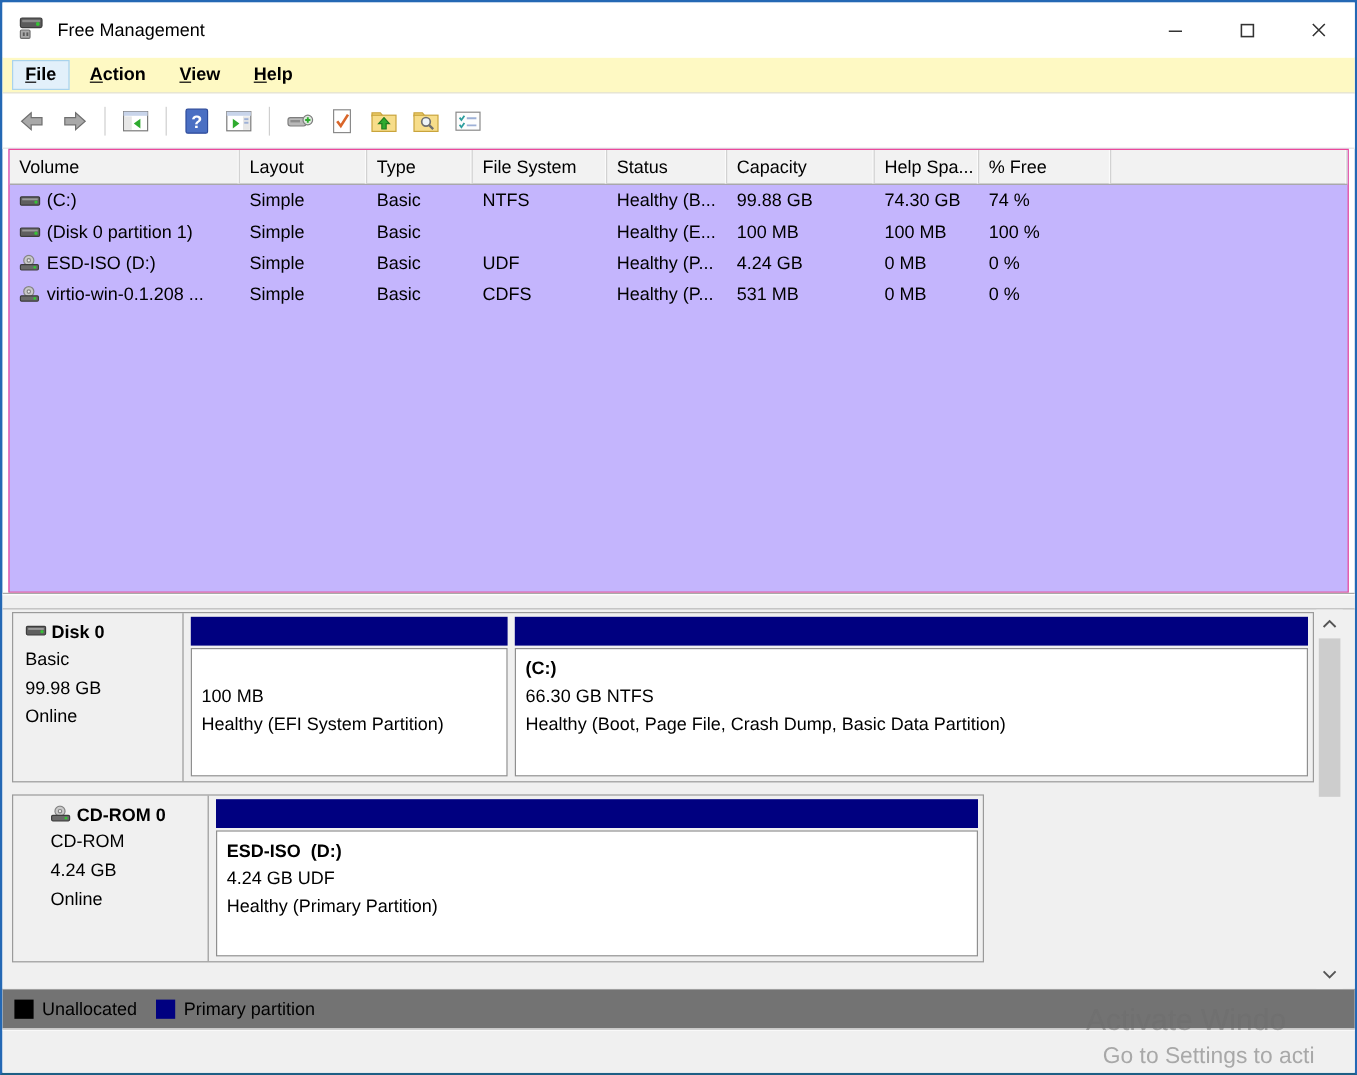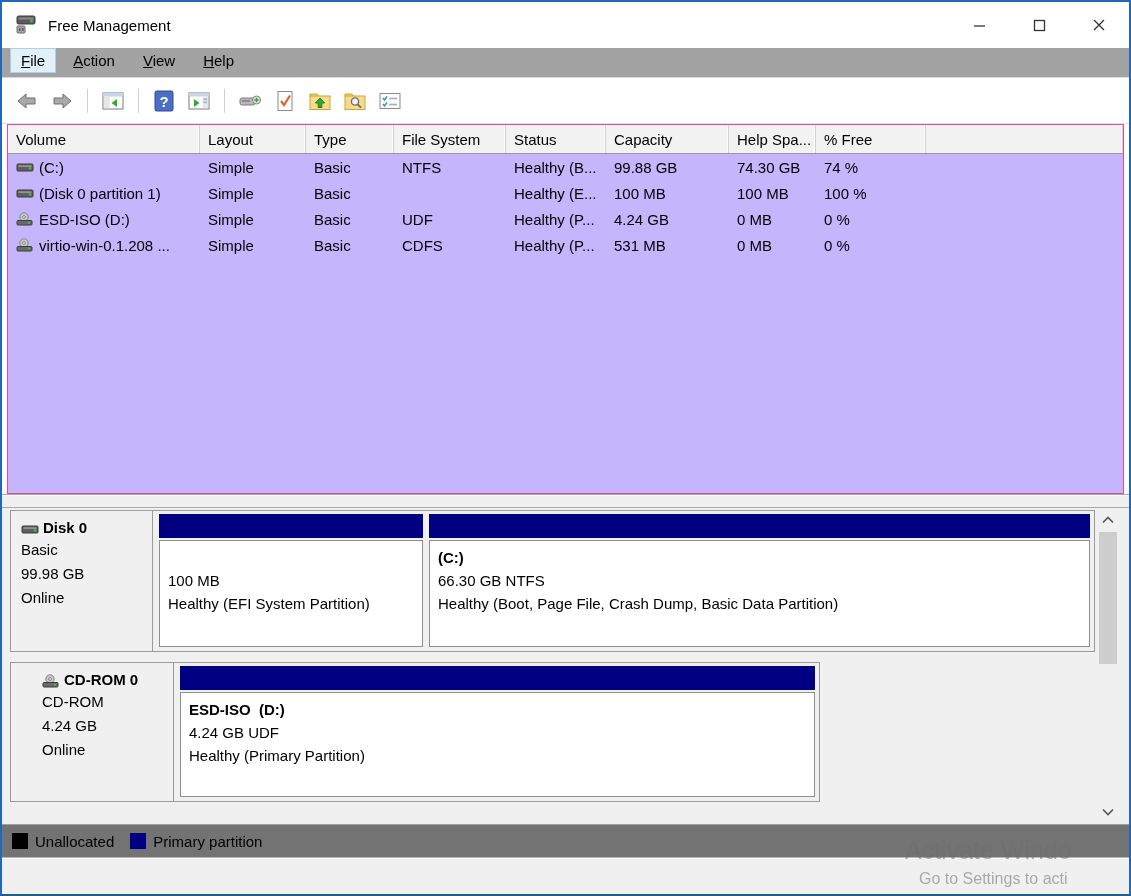--- a/index.html
+++ b/index.html
@@ -9,22 +9,22 @@
   .window { position:relative; width:1131px; height:896px; background:#fff;
             border:2px solid #2468b4; border-bottom-color:#1d5f85; overflow:hidden; }
 
   
   .titlebar { height:46px; display:flex; align-items:center; padding-left:12px; background:#fff; position:relative; }
   .app-title { margin-left:10px; font-size:15px; }
   .win-controls { position:absolute; right:0; top:0; height:46px; display:flex; }
   .win-btn { width:60px; height:46px; display:flex; align-items:center; justify-content:center; }
 
   
-  .menubar { height:30px; display:flex; align-items:flex-start; padding-left:8px; background:#a3a3a3;
-             border-bottom:1px solid #d9d9d9; }
+  .menubar { height:30px; display:flex; align-items:center; padding-left:8px; background:#fef9c3;
+             border-bottom:1px solid #d9d9d9;font-weight:bold; }
   .menu-item { display:inline-block; padding:3px 10px; margin-right:6px; border:1px solid transparent; }
   .menu-item::first-letter { text-decoration:underline; }
   .menu-item.active { background:#e2f0fa; border-color:#a9d3ec; }
 
   
   .toolbar { height:46px; display:flex; align-items:center; padding-left:12px; gap:9px; background:#fff;
              border-bottom:1px solid #e3e3e3; }
   .tb-btn { width:26px; height:26px; display:flex; align-items:center; justify-content:center; }
   .tb-sep { width:1px; height:24px; background:#cfcfcf; margin:0 3px; }
 
@@ -42,21 +42,21 @@
   
   .splitter { height:14px; background:#f0f0f0; border-top:1px solid #a9a9a9; border-bottom:1px solid #a9a9a9;
               box-shadow:inset 0 1px 0 #fdfdfd; }
 
   
   .gpane { position:relative; height:316px; background:#f0f0f0; }
   .disk-group { position:absolute; border:1px solid #9a9a9a; display:flex; background:#f0f0f0; }
   .group-disk0 { left:8px; top:2px; width:1085px; height:142px; }
   .group-cdrom0 { left:8px; top:154px; width:810px; height:140px;padding-left:21px; }
   .disk-label { width:142px; border-right:1px solid #9a9a9a; padding:8px 6px 0 10px; }
-  .disk-name { font-weight:bold; display:flex; align-items:flex-end; gap:4px; margin-bottom:2px; }
+  .disk-name { font-weight:bold; display:flex; align-items:flex-start; gap:4px; margin-bottom:2px; }
   .disk-sub { line-height:24px; }
   .partition-area { flex:1; display:flex; gap:6px; padding:3px 4px 4px 6px; }
   .partition { display:flex; flex-direction:column; }
   .part-efi { width:264px; flex:0 0 auto; }
   .part-flex { flex:1; }
   .part-strip { height:24px; background:#000080; }
   .part-body { flex:1; margin-top:2px; background:#fff; border:1px solid #8f8f8f; padding:5px 8px;
                line-height:23px; white-space:nowrap; overflow:hidden; }
   .part-title { font-weight:bold; min-height:23px; white-space:pre; }
 
@@ -68,21 +68,21 @@
 
   
   .legendbar { height:33px; background:#737373; border-top:1px solid #9f9f9f; display:flex; align-items:center;
                padding-left:10px; }
   .legend-item { display:flex; align-items:center; gap:7px; margin-right:16px; }
   .swatch { width:16px; height:16px; }
   .statusbar { height:37px; background:#f0f0f0; border-top:1px solid #b9b9b9; box-shadow:inset 0 1px 0 #fcfcfc; }
 
   .watermark { position:absolute; left:903px; top:834px; color:rgba(110,110,110,0.55); white-space:nowrap; }
   .wm-1 { font-size:25px; }
-  .wm-2 { font-size:16px; margin-top:5px; margin-left:14px; }
+  .wm-2 { font-size:19px; margin-top:5px; margin-left:14px; }
 </style>
 </head>
 <body>
 
 <div class="window">
 
   <div class="titlebar">
     <span>
       <svg width="24" height="22" viewBox="0 0 24 22">
         <rect x="3" y="3" width="18" height="8" rx="1.5" fill="#5a5a5a" stroke="#3c3c3c"></rect>

